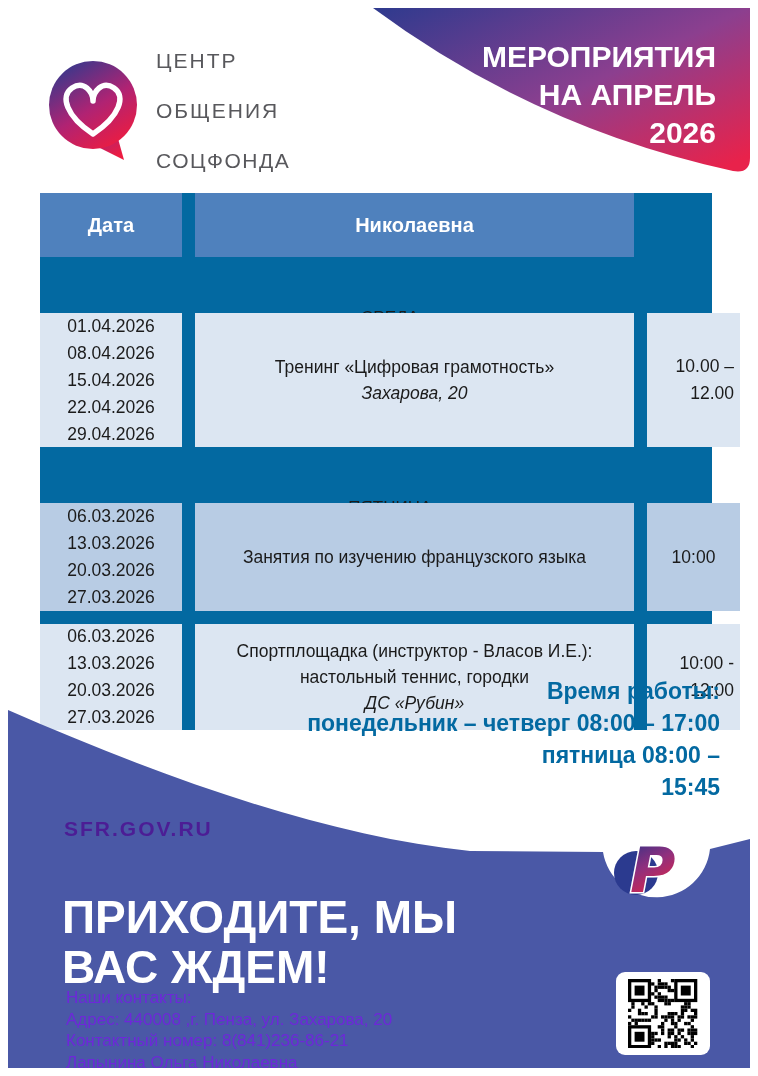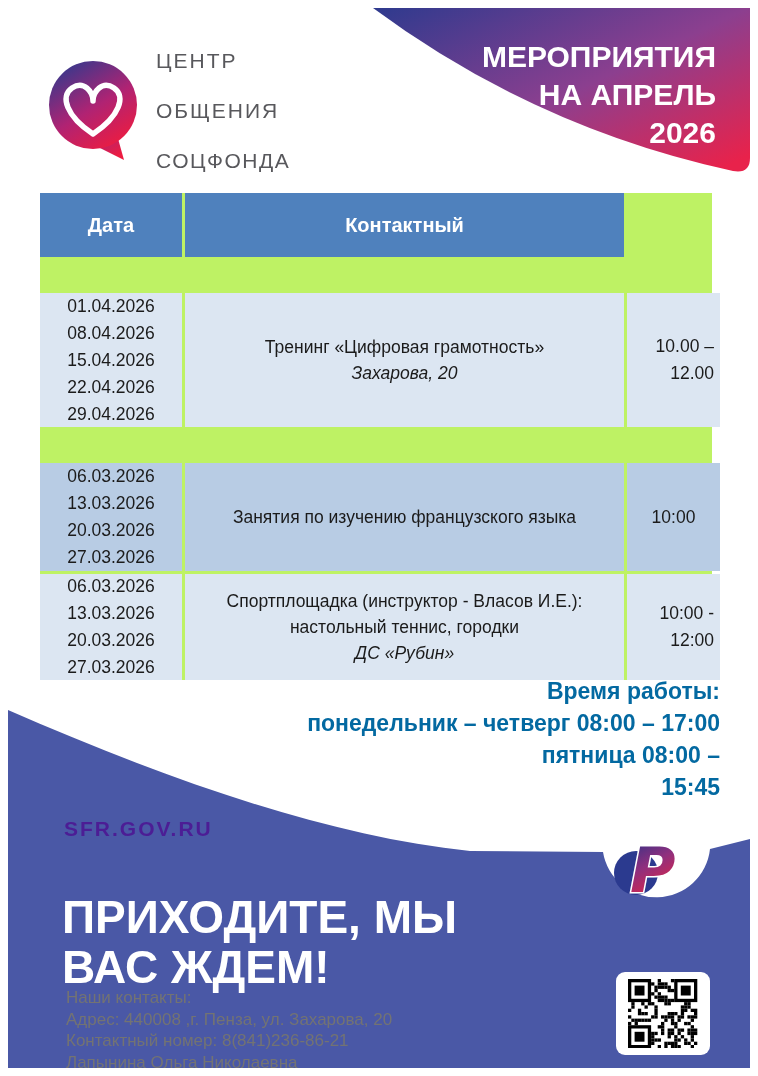--- a/index.html
+++ b/index.html
@@ -13,21 +13,21 @@
   .logo-text .bold{font-weight:normal;letter-spacing:1.5px;}
 
   .banner-svg{position:absolute;left:373px;top:8px;}
   .banner-text{position:absolute;top:38px;right:42px;width:330px;text-align:right;
                color:#ffffff;font-weight:bold;font-size:30px;line-height:38px;white-space:pre-line;}
 
   
   .etable{position:absolute;left:40px;top:193px;width:672px;display:grid;
           grid-template-columns:142px 439px 93px;
           grid-template-rows:64px 30px 134px 30px 108px 106px;
-          gap:3px;background:#bef264;color:#1b1b1b;}
+          gap:13px;background:#0369a1;color:#1b1b1b;}
   .th{background:#4f81bd;color:#ffffff;font-weight:bold;font-size:20px;line-height:26px;
       display:flex;align-items:center;justify-content:center;text-align:center;padding:0 4px;}
   .day{grid-column:1 / span 3;background:#b3a2c7;font-size:17px;
        display:flex;align-items:center;justify-content:center;margin-top:48px;}
   .cell{display:flex;flex-direction:column;align-items:center;justify-content:center;
         font-size:17.5px;text-align:center;padding:2px 6px;box-sizing:border-box;}
   .light{background:#dce6f2;}
   .mid{background:#b8cce4;}
   .dates{white-space:pre-line;line-height:27px;}
   .event-main{white-space:pre-line;line-height:26px;}
@@ -38,21 +38,21 @@
   .worktime{position:absolute;top:675px;right:38px;width:430px;text-align:right;
             color:#0369a1;font-weight:bold;font-size:23px;line-height:32px;}
   .worktime .lines{white-space:pre-line;}
 
   
   .footer-svg{position:absolute;left:0;top:700px;}
   .site-url{position:absolute;left:64px;top:817px;color:#4c1d95;font-weight:bold;
             font-size:21px;letter-spacing:2px;}
   .headline{position:absolute;left:62px;top:892px;color:#ffffff;font-weight:bold;
             font-size:46px;line-height:50px;white-space:pre-line;}
-  .contacts{position:absolute;left:66px;top:987px;color:#737373;font-size:17px;
+  .contacts{position:absolute;left:66px;top:987px;color:#6d28d9;font-size:17px;
             line-height:21.5px;white-space:pre-line;}
   .sfr-logo{position:absolute;left:608px;top:826px;}
   .org-text{position:absolute;left:617px;top:884px;color:#ffffff;font-size:11.5px;
             line-height:14.5px;white-space:pre-line;}
   .qr-box{position:absolute;left:616px;top:972px;width:94px;height:83px;background:#ffffff;
           border-radius:9px;display:flex;align-items:center;justify-content:center;}
 </style>
 </head>
 <body>
 
@@ -86,21 +86,21 @@
       </linearGradient>
     </defs>
     <path d="M 0 0 H 377 V 150 Q 377 166 360 163 Q 162 120 0 0 Z" fill="url(#g2)"></path>
   </svg>
   <div class="banner-text">МЕРОПРИЯТИЯ
 НА АПРЕЛЬ
 2026</div>
 
   <div class="etable">
     <div class="th">Дата</div>
-    <div class="th">Контактный</div>
+    <div class="th">Николаевна</div>
 
     <div class="day">СРЕДА</div>
 
     <div class="cell light dates">01.04.2026
 08.04.2026
 15.04.2026
 22.04.2026
 29.04.2026</div>
     <div class="cell light">
       <div class="event-main">Тренинг «Цифровая грамотность»</div>

